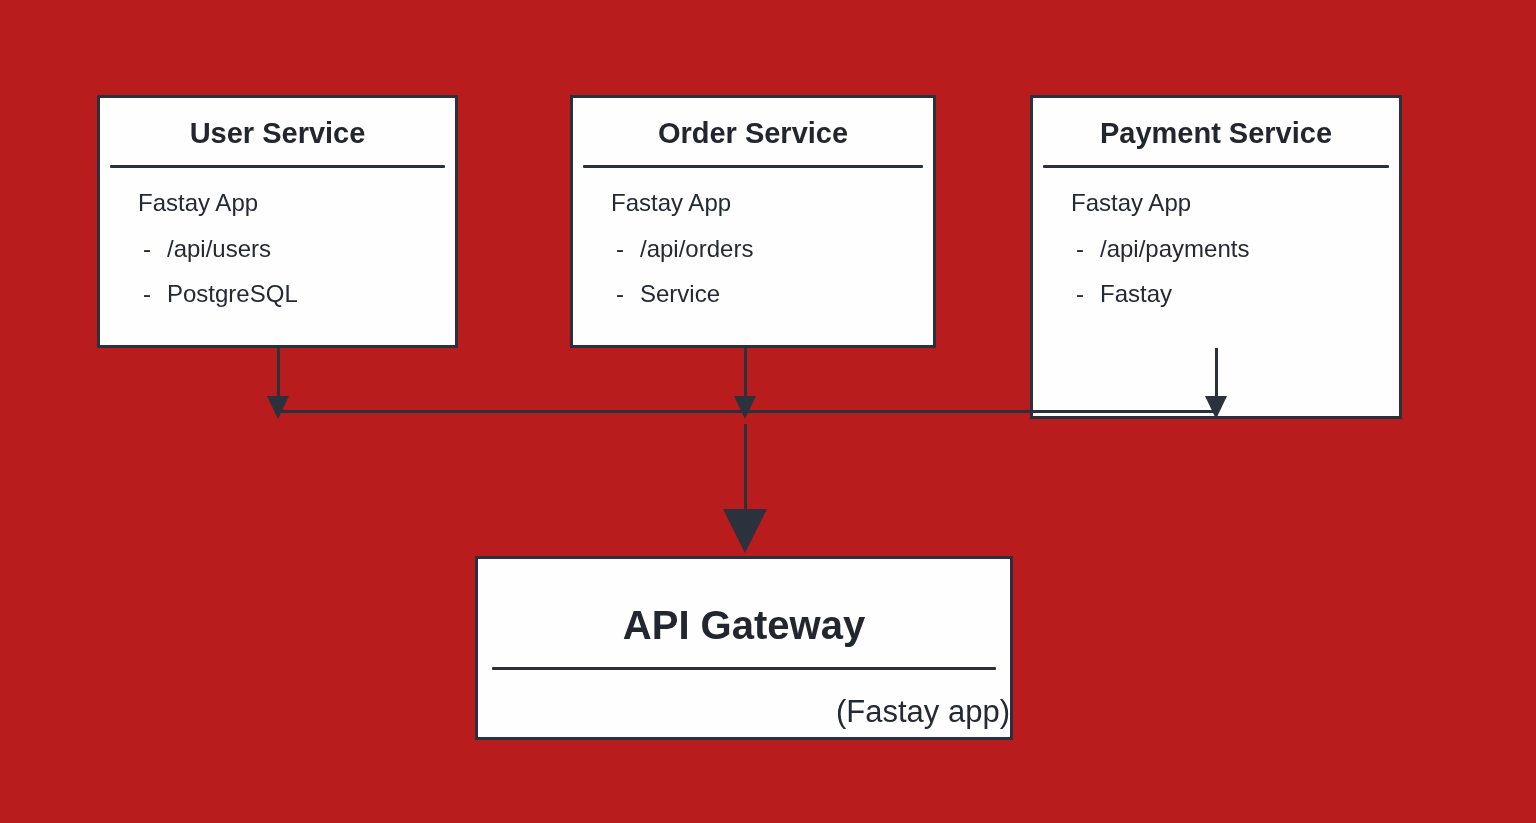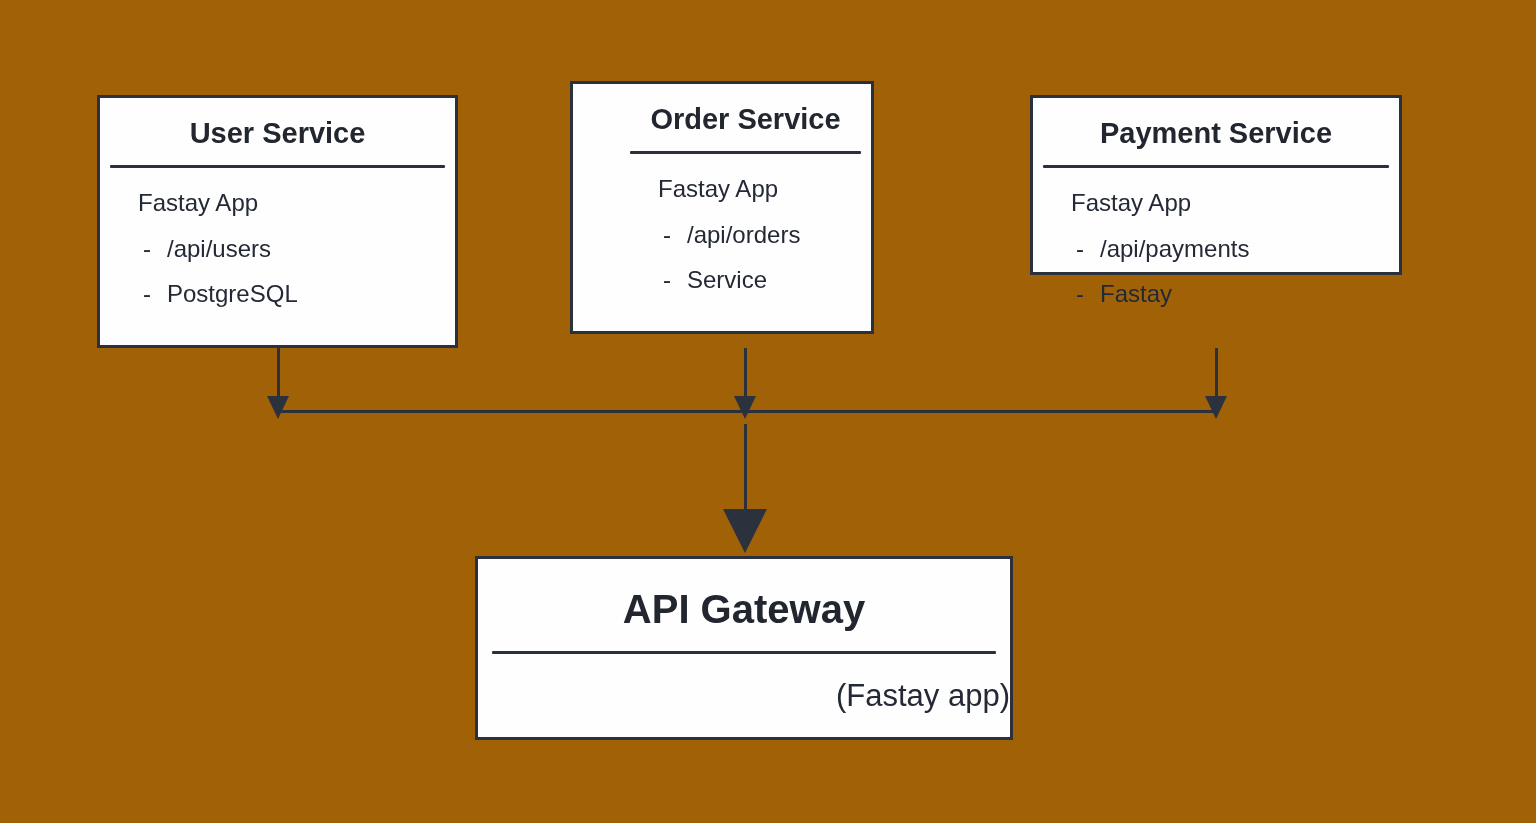--- a/index.html
+++ b/index.html
@@ -5,21 +5,21 @@
   html, body {
     margin: 0;
     padding: 0;
     background: #fdfdfc;
     font-family: "Liberation Sans", "DejaVu Sans", sans-serif;
   }
   .canvas {
     position: relative;
     width: 1536px;
     height: 823px;
-    background: #a16207;
+    background: #b91c1c;
     overflow: hidden;
     text-decoration: underline;
   }
   .box {
     position: absolute;
     background: #fefefe;
     border: 3px solid #2a303c;
     box-sizing: border-box;
     color: #242936;
   }
@@ -59,21 +59,21 @@
     padding-left: 5px;
   }
   .bullet {
     display: inline-block;
     width: 24px;
     flex: 0 0 24px;
   }
   .gateway .box-title {
     height: 84px;
     font-size: 40px;
-    padding-top: 8px;
+    padding-top: 24px;
   }
   .gateway-subtitle {
     text-align: right;
     font-size: 31px;
     margin-top: 22px;
     line-height: 40px;
     color: #242936;
   }
   .vline {
     position: absolute;
@@ -96,22 +96,22 @@
   .arrow-big {
     position: absolute;
     width: 0;
     height: 0;
     border-left: 22px solid transparent;
     border-right: 22px solid transparent;
     border-top: 44px solid #2b313d;
   }
   
   #svc-box-0 { left: 97px;  top: 95px; width: 361px; height: 253px; }
-  #svc-box-1 { left: 570px; top: 81px; width: 304px; height: 253px; padding-left: 47px; }
-  #svc-box-2 { left: 1030px;top: 95px; width: 372px; height: 180px; }
+  #svc-box-1 { left: 570px; top: 95px; width: 366px; height: 253px; }
+  #svc-box-2 { left: 1030px;top: 95px; width: 372px; height: 324px; }
   #gateway-box { left: 475px; top: 556px; width: 538px; height: 184px; }
 </style>
 </head>
 <body>
 
 <div class="canvas">
 
   <div class="box service" id="svc-box-0">
     <div class="box-title">User Service</div>
     <div class="divider"></div>

